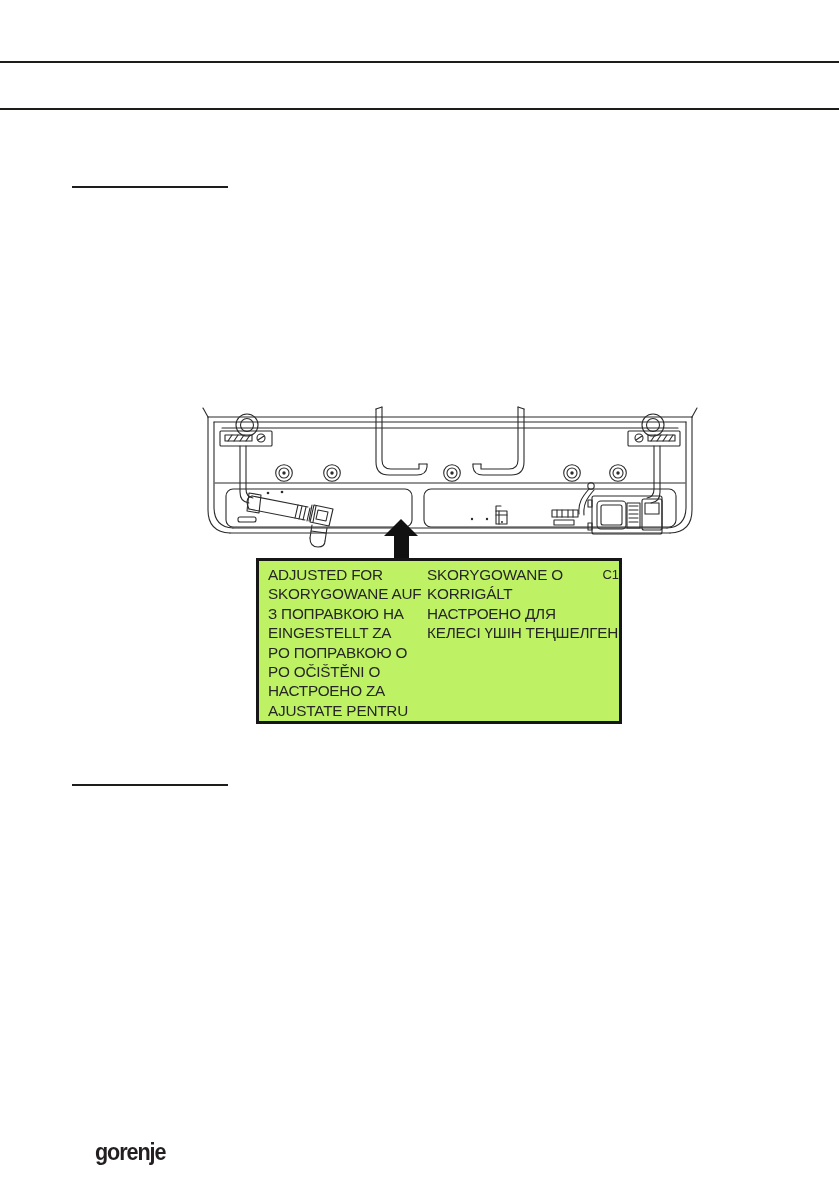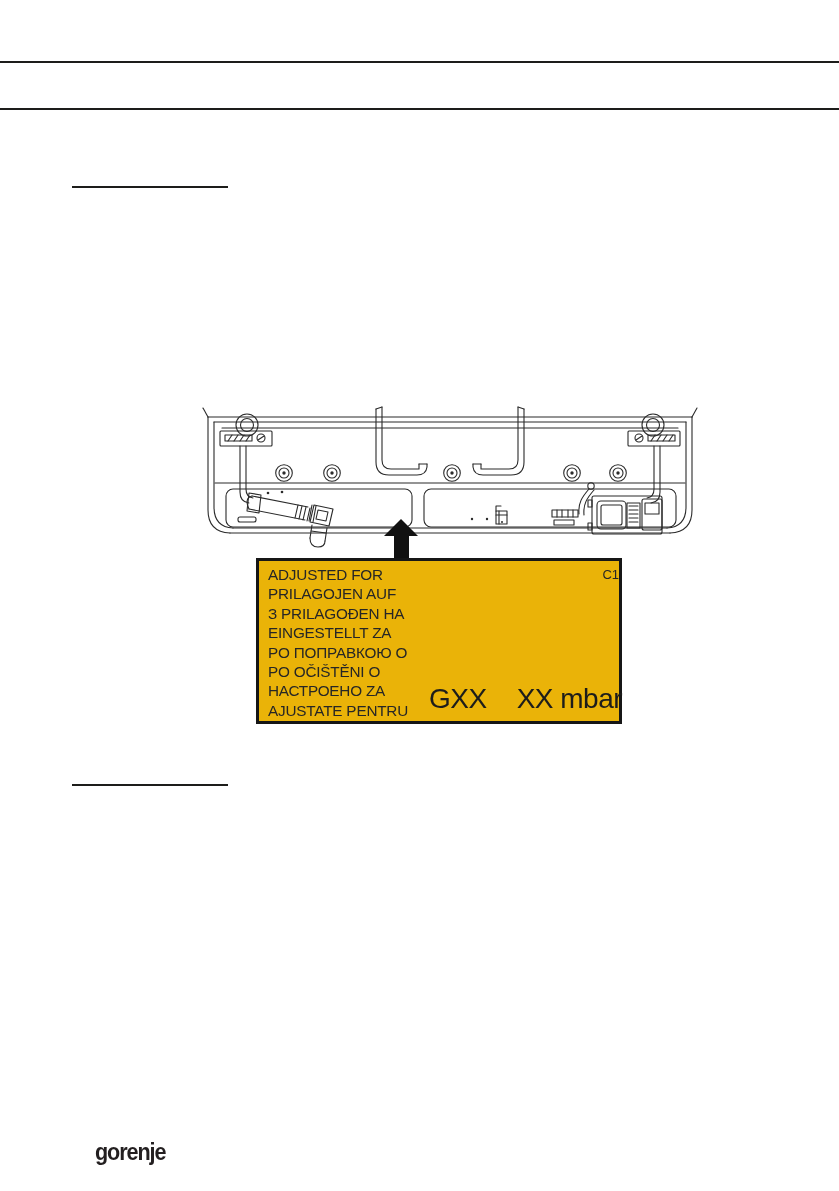--- a/index.html
+++ b/index.html
@@ -17,21 +17,21 @@
   .rule-s1{top:186px;}
   .rule-s2{top:784px;}
 
   .diagram{position:absolute;left:200px;top:405px;width:500px;height:160px;}
 
   .label-plate{
     position:absolute;left:256px;top:558px;
     width:366px;height:166px;
     border:3px solid #161616;
     box-sizing:border-box;
-    background:#eab308;
+    background:#bef264;
     color:#262626;
   }
   .label-col{position:absolute;top:4px;font-size:15.3px;line-height:19.4px;
     letter-spacing:-0.2px;white-space:nowrap;font-weight:500;}
   .label-col-left{left:9px;}
   .label-col-right{left:168px;}
   .label-code{position:absolute;top:6px;right:0;font-size:13px;color:#262626;}
   .label-values{position:absolute;left:170px;bottom:6px;font-size:28px;
     letter-spacing:-0.5px;white-space:nowrap;color:#1d1d1b;}
   .label-values .pressure{margin-left:30px;}
@@ -188,29 +188,32 @@
         <rect x="388" y="118" width="4" height="7"></rect>
       </g>
     </g>
 
     <path fill="#111111" stroke="none" d="M201,114 L218,131 L209,131 L209,153 L194,153 L194,131 L184,131 Z"></path>
   </svg>
 
   <div class="label-plate">
     <div class="label-col label-col-left">
       <div>ADJUSTED FOR</div>
-      <div>PRILAGOJEN AUF</div>
-      <div>З PRILAGOĐEN НА</div>
+      <div>SKORYGOWANE AUF</div>
+      <div>З ПОПРАВКОЮ НА</div>
       <div>EINGESTELLT ZA</div>
       <div>PO ПОПРАВКОЮ O</div>
       <div>PO OČIŠTĚNI O</div>
       <div>НАСТРОЕНО ZA</div>
       <div>AJUSTATE PENTRU</div>
     </div>
+    <div class="label-col label-col-right">
+      <div>SKORYGOWANE O</div>
+      <div>KORRIGÁLT</div>
+      <div>НАСТРОЕНО ДЛЯ</div>
+      <div>КЕЛЕСІ ҮШІН ТЕҢШЕЛГЕН</div>
+    </div>
     <div class="label-code">C1</div>
-    <div class="label-values">
-      <span class="gas">GXX</span><span class="pressure">XX mbar</span>
-    </div>
   </div>
 
   <div class="brand-logo">gorenje</div>
 
 </div>
 
 </body></html>

